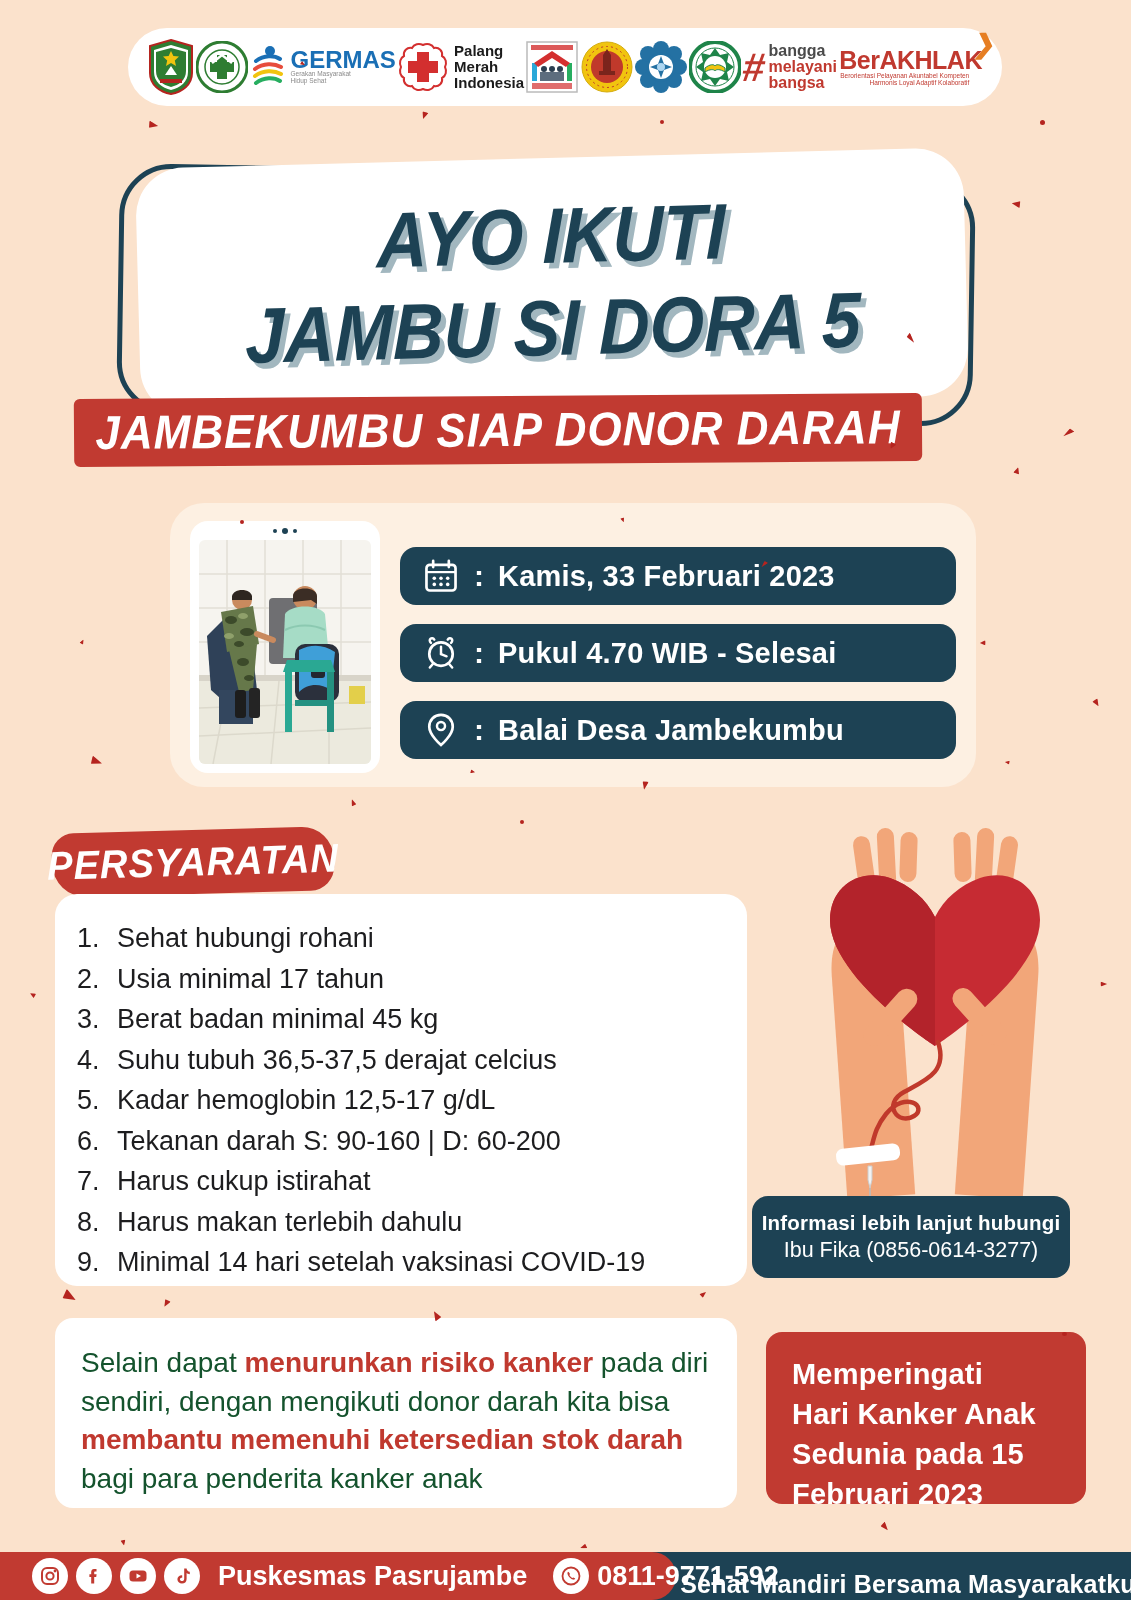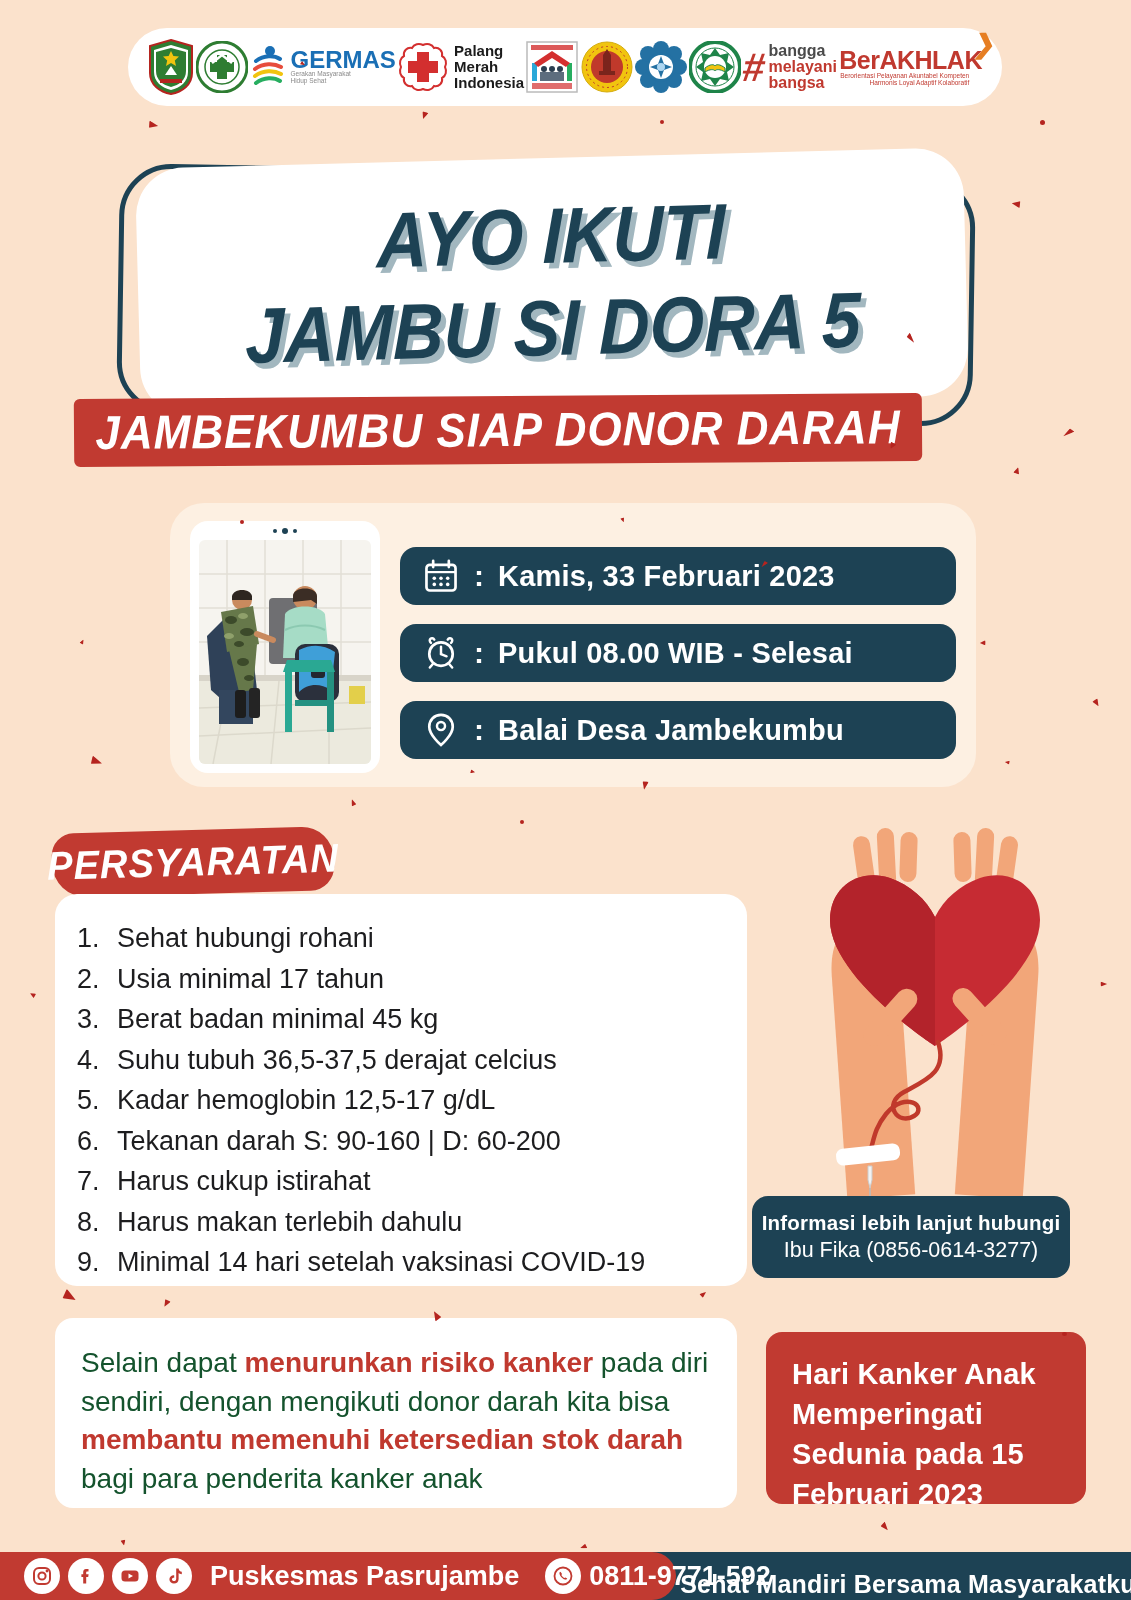--- a/index.html
+++ b/index.html
@@ -117,21 +117,21 @@
   .comm-box{
     position:absolute;left:766px;top:1332px;width:320px;height:172px;background:#c13a31;border-radius:16px;
     padding:22px 0 0 26px;box-sizing:border-box;color:#ffffff;font-size:29px;font-weight:bold;line-height:40px;
     letter-spacing:0.2px;
   }
 
   
   .footer-teal{position:absolute;left:0;top:1552px;width:1131px;height:48px;background:#1d4254;}
   .footer-red{
     position:absolute;left:0;top:1552px;width:676px;height:48px;background:#c13a31;
-    border-radius:0 999px 999px 0;display:flex;align-items:center;gap:8px;padding-left:24px;box-sizing:border-box;
+    border-radius:0 999px 999px 0;display:flex;align-items:center;gap:8px;padding-left:32px;box-sizing:border-box;
   }
   .soc{width:36px;height:36px;border-radius:50%;background:#fff;display:flex;align-items:center;justify-content:center;flex:0 0 auto;}
   .footer-org{color:#fff;font-weight:bold;font-size:27px;margin-left:10px;white-space:nowrap;}
   .footer-wa{margin-left:18px;}
   .footer-phone{color:#fff;font-weight:bold;font-size:27px;white-space:nowrap;}
   .footer-slogan{
     position:absolute;left:688px;top:1552px;width:440px;height:64px;display:flex;align-items:center;justify-content:center;
     color:#fff;font-weight:bold;font-size:25px;white-space:nowrap;letter-spacing:0.2px;
   }
 </style>
@@ -357,21 +357,21 @@
       <svg width="38" height="38" viewBox="0 0 34 34">
         <circle cx="17" cy="18" r="10.5" fill="none" stroke="#ffffff" stroke-width="2.4"></circle>
         <path d="M8 8 C5 5 9 2 11 5" fill="none" stroke="#ffffff" stroke-width="2.2" stroke-linecap="round"></path>
         <path d="M26 8 C29 5 25 2 23 5" fill="none" stroke="#ffffff" stroke-width="2.2" stroke-linecap="round"></path>
         <line x1="17" y1="18" x2="17" y2="11.5" stroke="#ffffff" stroke-width="2.2" stroke-linecap="round"></line>
         <line x1="17" y1="18" x2="22" y2="20" stroke="#ffffff" stroke-width="2.2" stroke-linecap="round"></line>
         <line x1="9.5" y1="27" x2="7" y2="30" stroke="#ffffff" stroke-width="2.2" stroke-linecap="round"></line>
         <line x1="24.5" y1="27" x2="27" y2="30" stroke="#ffffff" stroke-width="2.2" stroke-linecap="round"></line>
       </svg>
       <span class="sep">:</span>
-      <span class="txt">Pukul 08.00 WIB - Selesai</span>
+      <span class="txt">Pukul 4.70 WIB - Selesai</span>
     </div>
     <div class="detail-row" style="top:198px;">
       <svg width="38" height="38" viewBox="0 0 34 34">
         <path d="M17 3.5 C11 3.5 6.5 8 6.5 14 C6.5 21.5 17 30.5 17 30.5 C17 30.5 27.5 21.5 27.5 14 C27.5 8 23 3.5 17 3.5 Z" fill="none" stroke="#ffffff" stroke-width="2.4"></path>
         <circle cx="17" cy="13.5" r="3.6" fill="none" stroke="#ffffff" stroke-width="2.2"></circle>
       </svg>
       <span class="sep">:</span>
       <span class="txt">Balai Desa Jambekumbu</span>
     </div>
   </div>
@@ -459,22 +459,22 @@
     <div class="c1">Informasi lebih lanjut hubungi</div>
     <div class="c2">Ibu Fika (0856-0614-3277)</div>
   </div>
 
   <div class="cancer-box">
     <span><span class="seg-dark">Selain dapat </span><span class="seg-red">menurunkan risiko kanker</span><span class="seg-dark"> pada diri sendiri, dengan mengikuti donor darah kita bisa </span><span class="seg-red">membantu memenuhi ketersedian stok darah</span><span class="seg-dark"> bagi para penderita kanker anak</span></span>
   </div>
 
   <div class="comm-box">
     <div>
+        <div>Memperingati</div>
         <div>Hari Kanker Anak</div>
-        <div>Memperingati</div>
         <div>Sedunia pada 15</div>
         <div>Februari 2023</div>
       </div>
   </div>
 
   <div class="footer-teal"></div>
   <div class="footer-slogan">Sehat Mandiri Bersama Masyarakatku</div>
   <div class="footer-red">
     <span class="soc">
       <svg width="20" height="20" viewBox="0 0 20 20">

